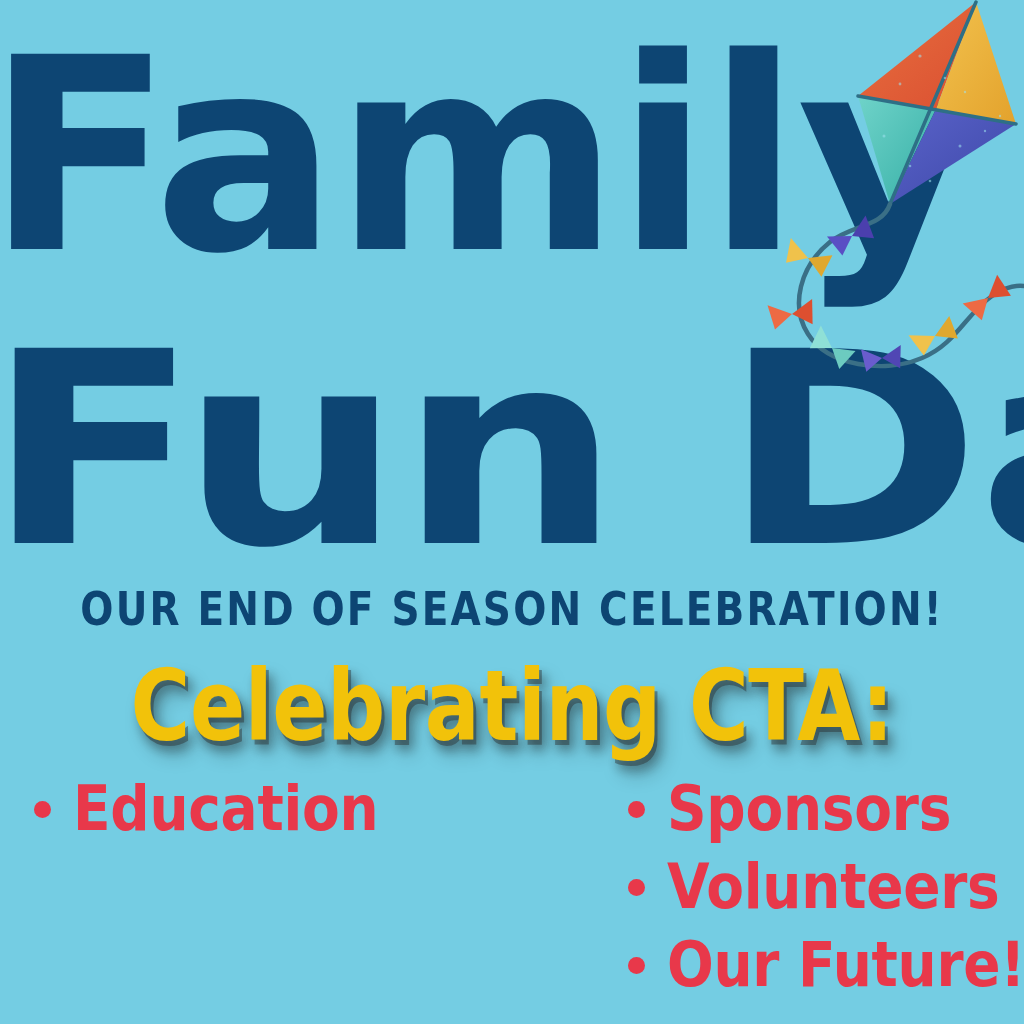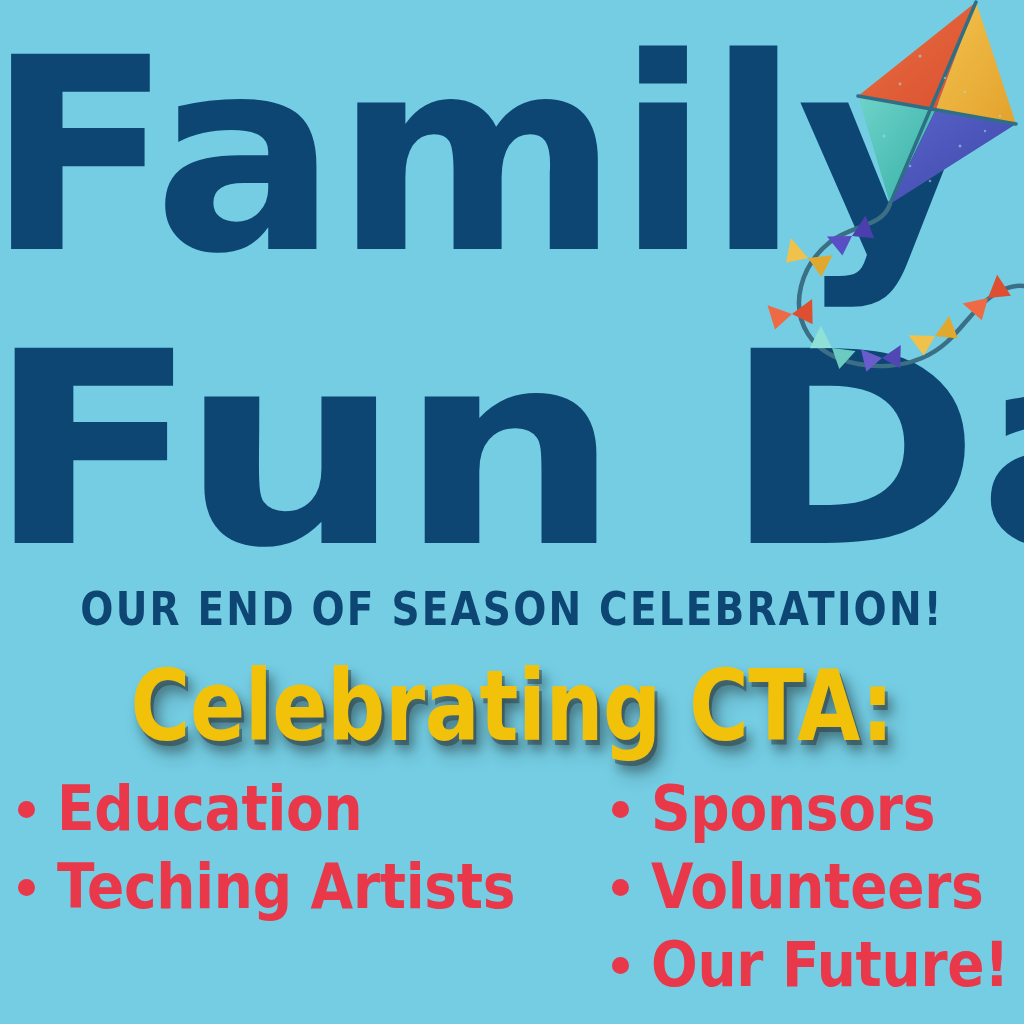--- a/index.html
+++ b/index.html
@@ -94,21 +94,21 @@
     width: 1024px;
     height: 250px;
     display: flex;
   }
   .bullet-column {
     flex: 0 0 auto;
     display: flex;
     flex-direction: column;
     justify-content: flex-start;
   }
-  #bullet-column-left  { width: 580px; padding-left: 18px; }
+  #bullet-column-left  { width: 580px; padding-left: 34px; }
   #bullet-column-right { width: 444px; padding-left: 14px; }
 
   .bullet-row {
     display: flex;
     align-items: center;
     height: 78px;
   }
   .bullet-dot {
     flex: 0 0 auto;
     width: 17px;
@@ -236,24 +236,20 @@
 
   <div id="cta-heading">Celebrating CTA:</div>
 
   <div id="bullet-columns">
 
     <div class="bullet-column" id="bullet-column-left">
       <div class="bullet-row">
         <span class="bullet-dot"></span>
         <span class="bullet-label">Education</span>
       </div>
-      <div class="bullet-row">
-        <span class="bullet-dot"></span>
-        <span class="bullet-label">Teching Artists</span>
-      </div>
     </div>
 
     <div class="bullet-column" id="bullet-column-right">
       <div class="bullet-row">
         <span class="bullet-dot"></span>
         <span class="bullet-label">Sponsors</span>
       </div>
       <div class="bullet-row">
         <span class="bullet-dot"></span>
         <span class="bullet-label">Volunteers</span>

